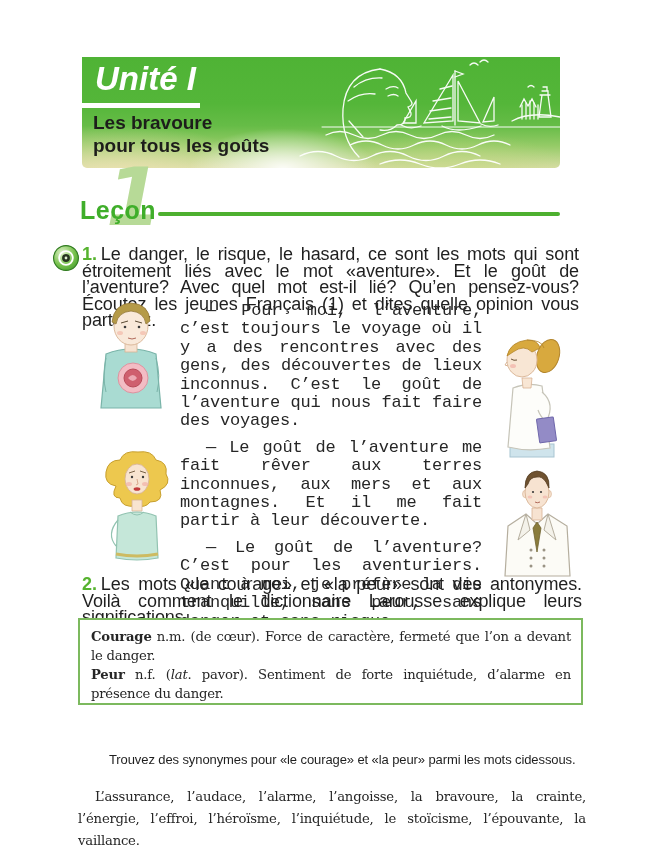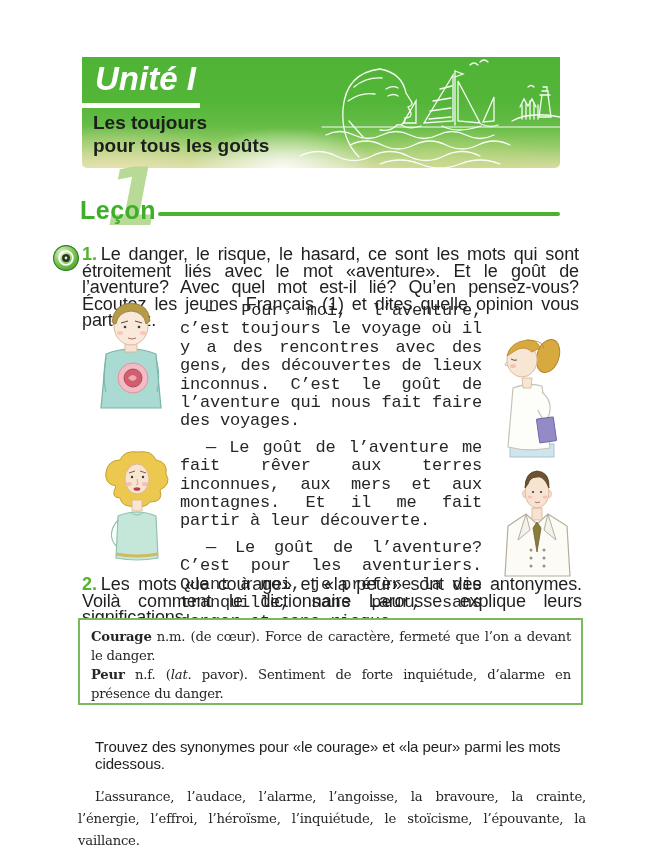--- a/index.html
+++ b/index.html
@@ -43,22 +43,22 @@
 
   
   .dict-box{position:absolute;left:78px;top:618px;width:505px;height:87px;box-sizing:border-box;
     border:2px solid #7cb95e;padding:7px 10px 0 11px;background:#ffffff;}
   .dict-box p{font-family:"DejaVu Serif",serif;font-size:13.2px;line-height:19px;
     letter-spacing:-.2px;text-align:justify;margin:0;color:#262626;}
   .dict-box b{font-weight:bold;}
   .dict-box i{font-style:italic;}
 
   
-  .task-line{position:absolute;left:95px;top:738px;width:480px;font-size:15px;
-    letter-spacing:-.1px;margin:0;}
+  .task-line{position:absolute;left:95px;top:738px;width:480px;font-size:13px;
+    letter-spacing:-.1px;margin:14px;}
   .word-list{position:absolute;left:78px;top:786px;width:508px;
     font-family:"DejaVu Serif",serif;font-size:13.2px;line-height:22px;letter-spacing:-.2px;
     text-align:justify;text-indent:17px;margin:0;color:#262626;}
 
   
   .illus{position:absolute;}
   .illus-boy{left:76px;top:296px;width:110px;height:115px;}
   .illus-girl{left:480px;top:330px;width:105px;height:130px;}
   .illus-woman{left:86px;top:446px;width:105px;height:124px;}
   .illus-man{left:490px;top:464px;width:95px;height:114px;}
@@ -104,21 +104,21 @@
 
         <path d="M96,78 q14,-7 28,0 t28,0 t28,0 t28,0 t28,0 t28,0"></path>
         <path d="M120,88 q16,-8 32,0 t32,0 t32,0 t32,0 t32,0"></path>
         <path d="M70,99 q18,-9 36,0 t36,0 t36,0 t36,0 t36,0"></path>
         <path d="M150,107 q20,-8 40,0 t40,0 t40,0"></path>
       </g>
     </svg>
     <div class="unit-title">Unité I</div>
     <div class="unit-underline"></div>
     <div class="unit-subtitle">
-      <div>Les toujours</div>
+      <div>Les bravoure</div>
       <div>pour tous les goûts</div>
     </div>
   </div>
 
   <div class="lesson-big-num">1</div>
   <div class="lesson-label">Leçon</div>
   <div class="lesson-rule"></div>
 
   <svg class="cd-icon" viewBox="0 0 30 30">
     <defs>

